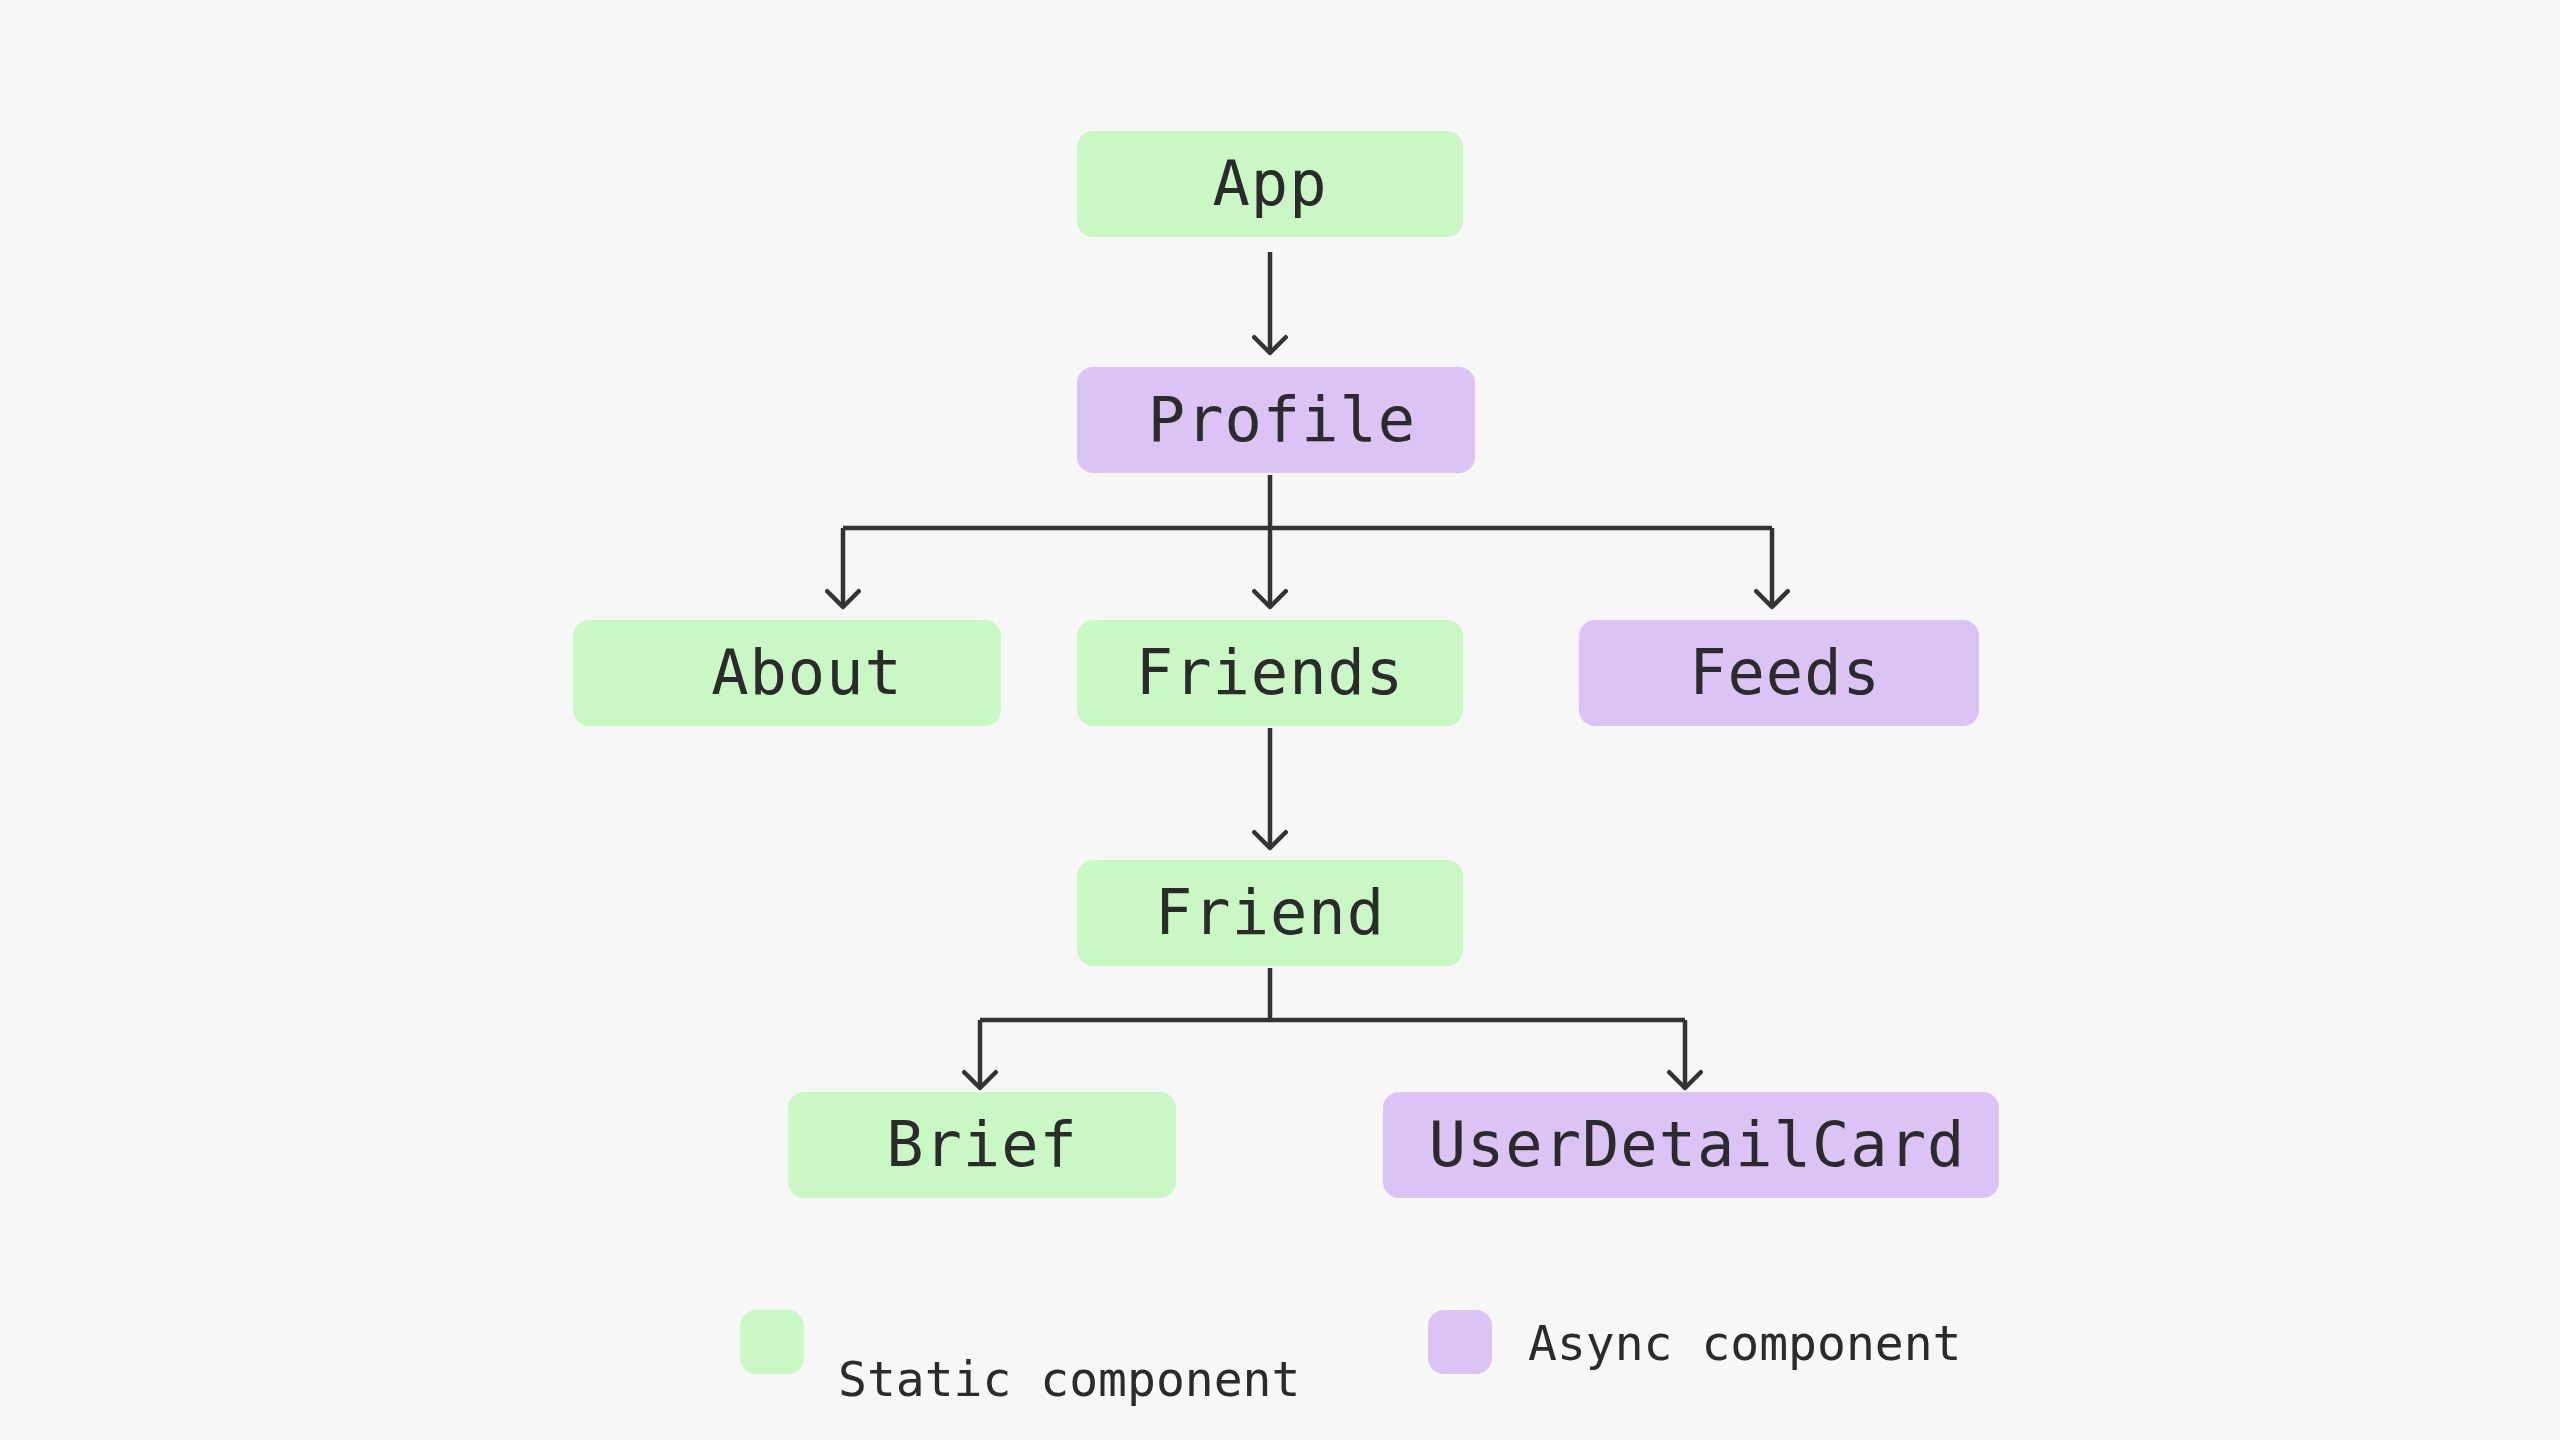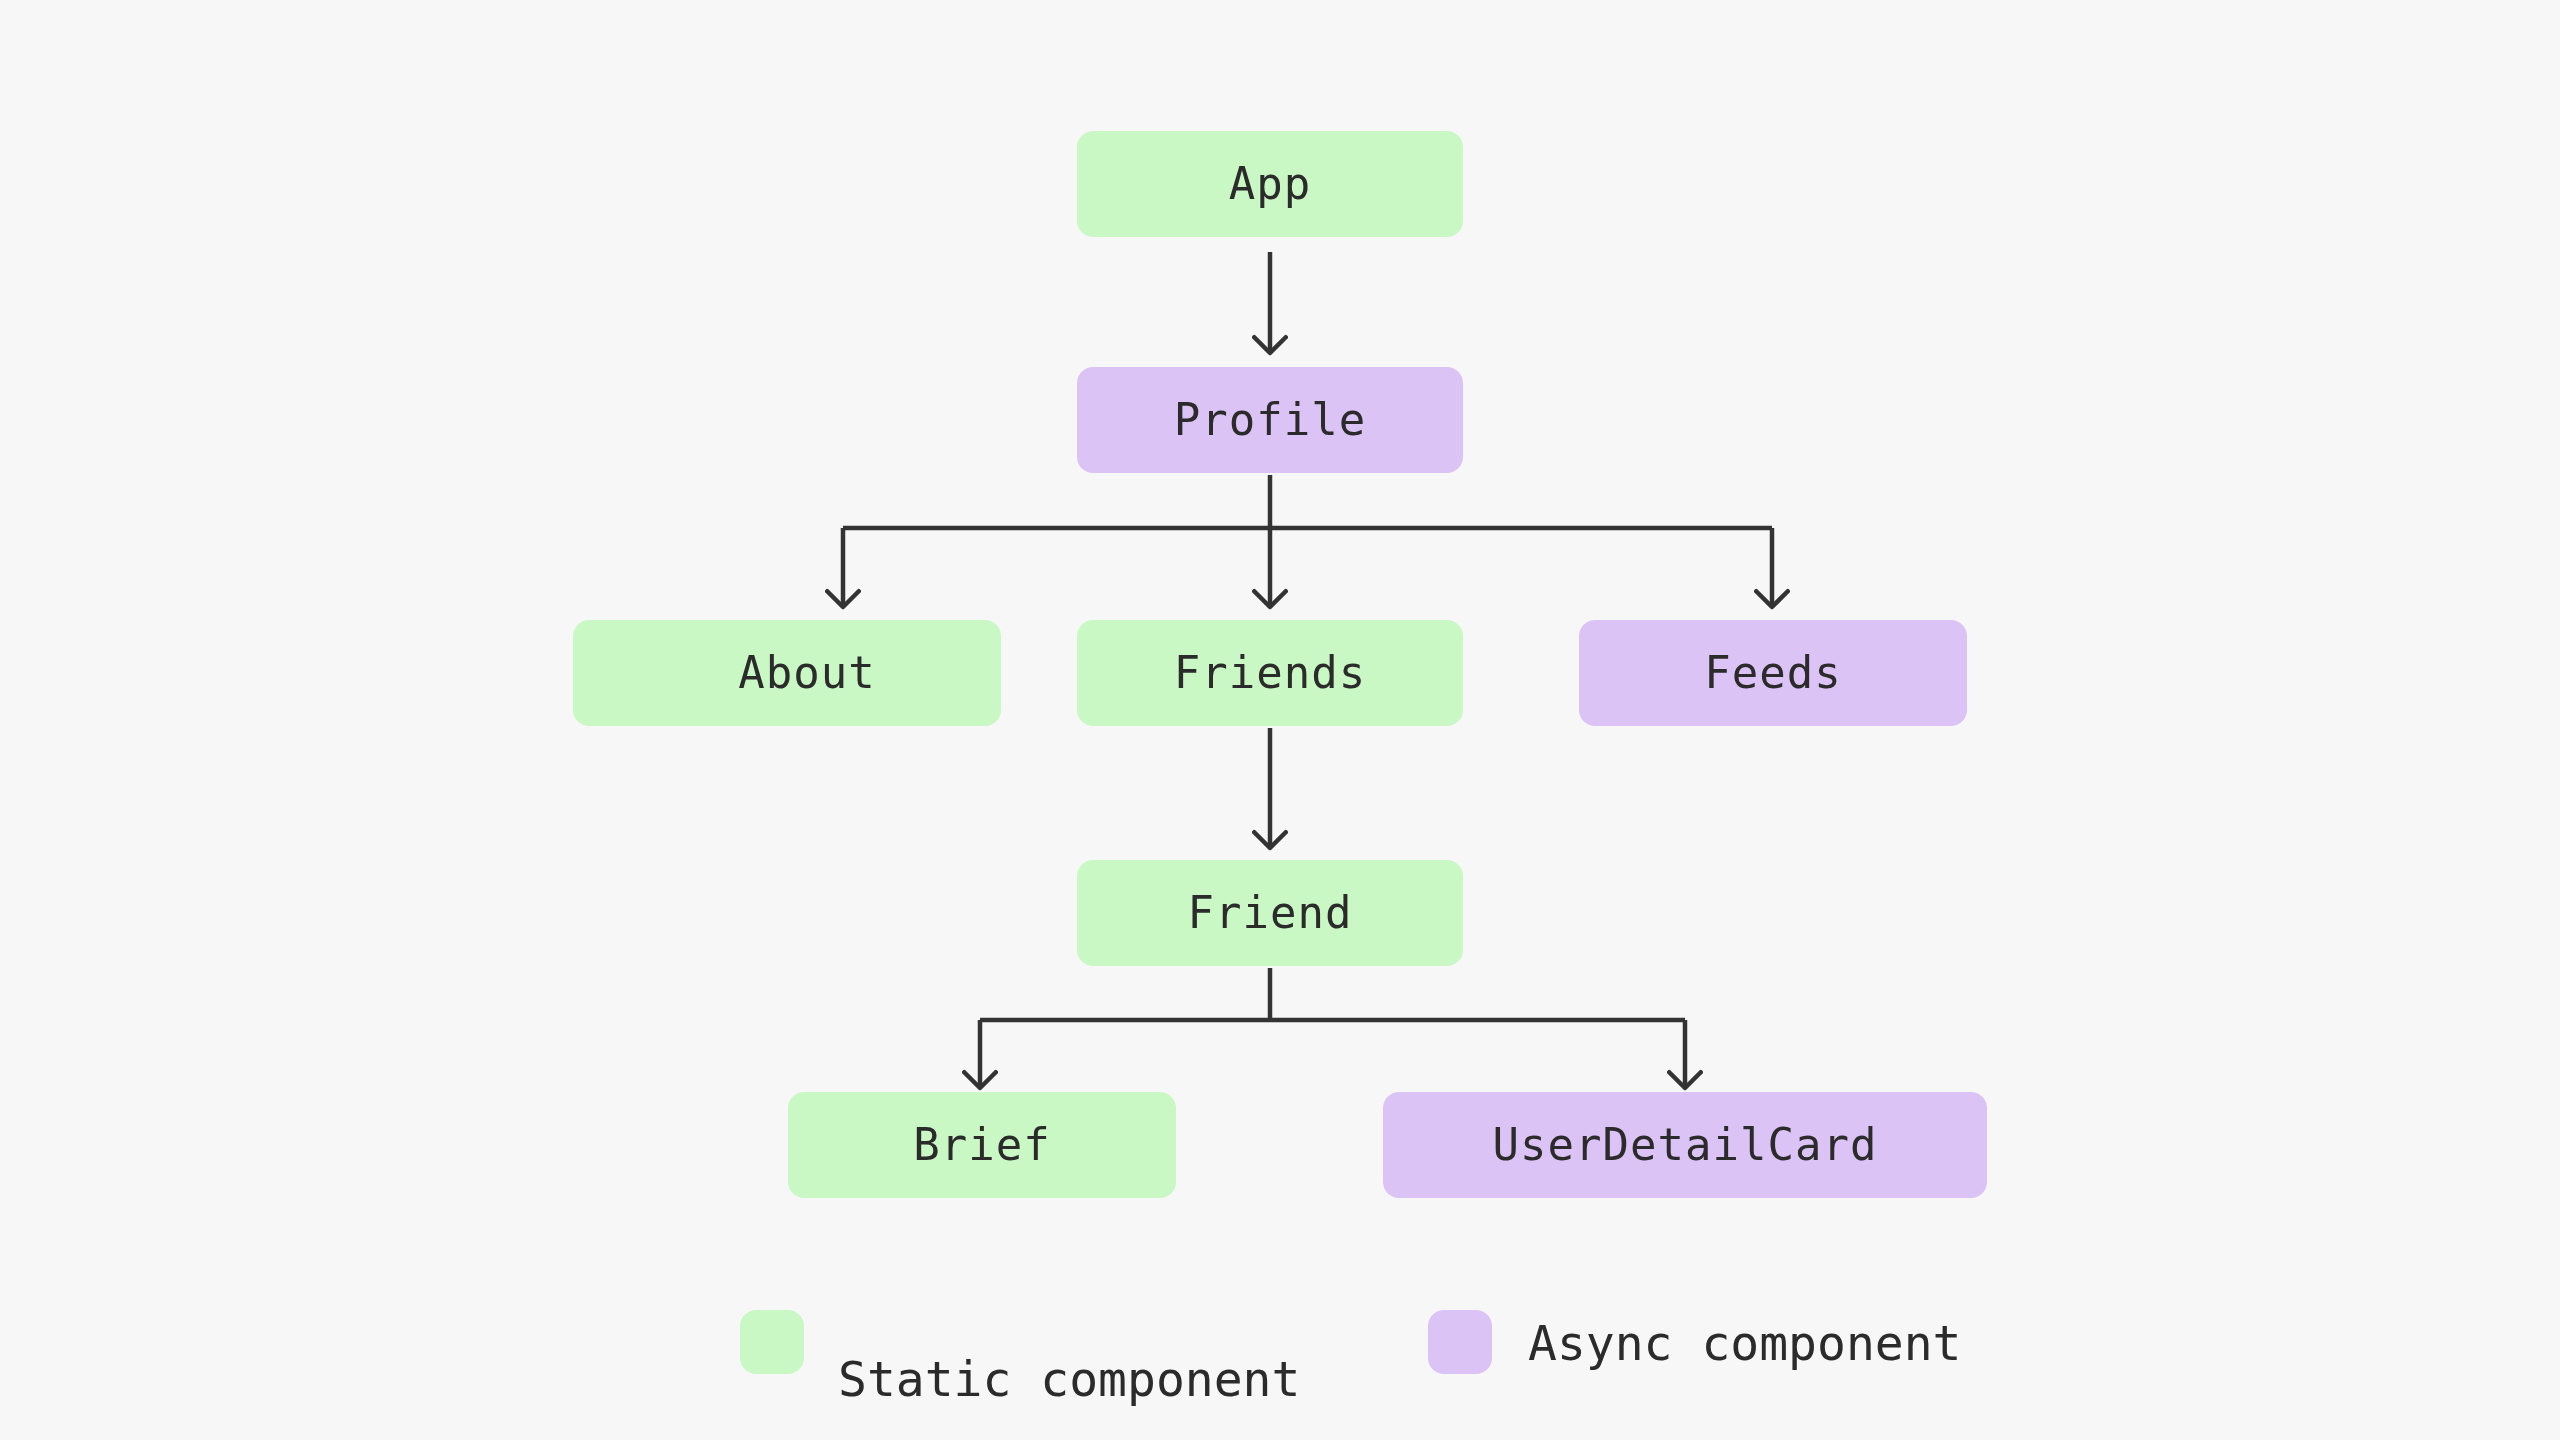--- a/index.html
+++ b/index.html
@@ -23,27 +23,27 @@
     width: 2560px;
     height: 1440px;
     display: block;
   }
   .node {
     position: absolute;
     height: 106px;
     line-height: 106px;
     border-radius: 16px;
     text-align: center;
-    font-size: 44px;
+    font-size: 62px;
     letter-spacing: 1px;
     color: #2b2b2b;
     white-space: nowrap;
   }
   .node.static { background: #caf8c4; }
-  .node.async  { background: #dbc3f5; }
+  .node.async  { background: #dbc3f5; padding-left: 12px; }
 
   .legend-swatch {
     position: absolute;
     width: 64px;
     height: 64px;
     border-radius: 16px;
     top: 1310px;
   }
   .legend-swatch.static { background: #caf8c4; }
   .legend-swatch.async  { background: #dbc3f5; }

